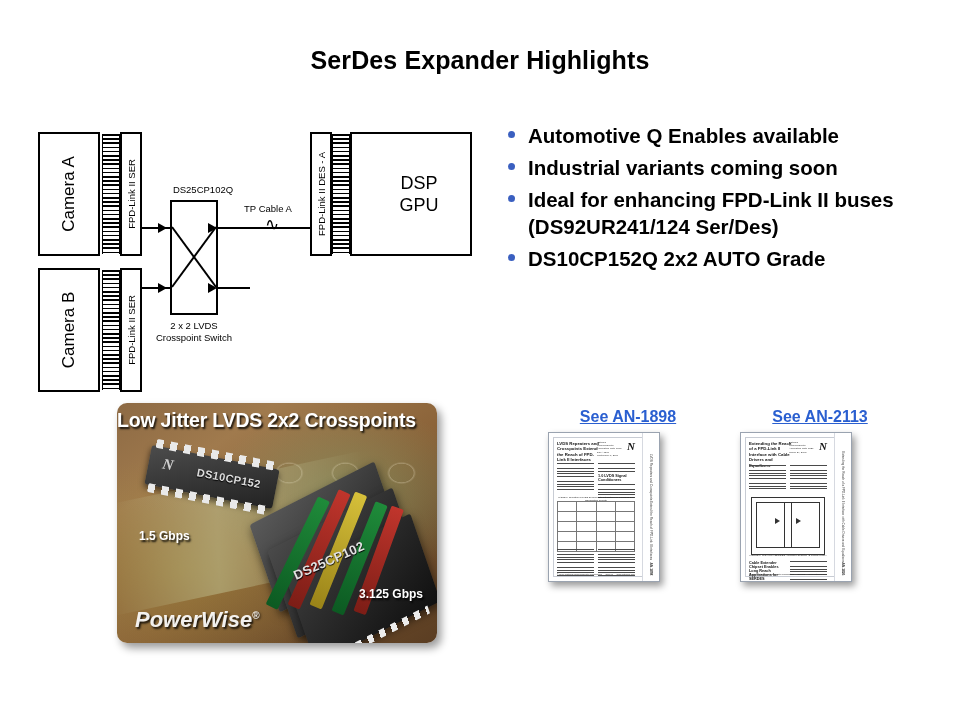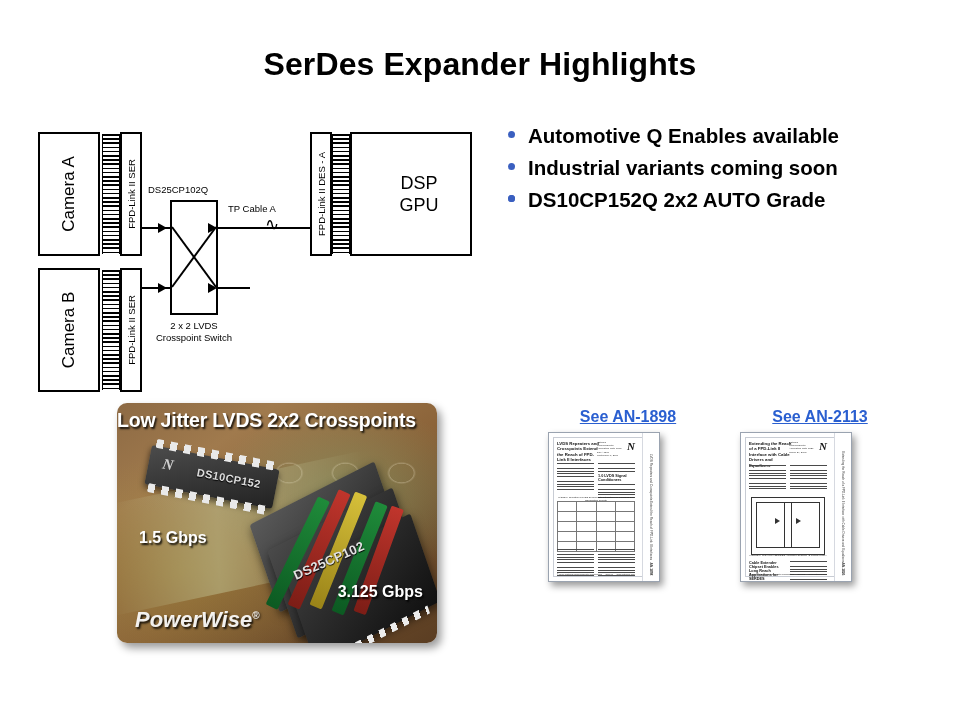--- a/index.html
+++ b/index.html
@@ -9,21 +9,21 @@
     font-family:"Liberation Sans", sans-serif;
     overflow:hidden;
     position:relative;
   }
   .slide{position:absolute;left:0;top:0;width:960px;height:720px;}
 
   
   .title{
     position:absolute;left:0;top:46px;width:960px;
     text-align:center;
-    font-size:32px;font-weight:bold;color:#000000;
+    font-size:25px;font-weight:bold;color:#000000;
     letter-spacing:0.1px;
   }
 
   
   .diagram{position:absolute;left:30px;top:120px;width:450px;height:280px;}
   .dbox{position:absolute;border:2px solid #000;background:#fff;box-sizing:border-box;}
   .vlabel{
     position:absolute;left:50%;top:50%;
     transform:translate(-50%,-50%) rotate(-90deg);
     white-space:nowrap;
@@ -37,21 +37,21 @@
     background:repeating-linear-gradient(to bottom,#000 0px,#000 1.6px,#fff 1.6px,#fff 4.2px);
     border-left:1px solid #000;border-right:1px solid #000;
     box-sizing:border-box;
   }
   .wire{position:absolute;background:#000;height:2px;}
   .arrow{
     position:absolute;width:0;height:0;
     border-top:5px solid transparent;border-bottom:5px solid transparent;
     border-left:9px solid #000;
   }
-  .cap{position:absolute;font-size:9.5px;color:#000;white-space:nowrap;}
+  .cap{position:absolute;font-size:9.5px;color:#000;white-space:nowrap;text-align:center;}
   .cap2{position:absolute;font-size:9.5px;color:#000;text-align:center;line-height:12px;}
   .dsp-text{
     position:absolute;left:0;top:50%;width:100%;
     transform:translateY(-50%);
     text-align:center;font-size:18px;color:#000;line-height:22px;margin-left:8px;
   }
   .squiggle{position:absolute;font-size:17px;color:#000;line-height:1;}
 
   
   .bullets{position:absolute;left:500px;top:122px;width:450px;}
@@ -139,21 +139,21 @@
   .plate.p3{left:36px;top:52px;background:linear-gradient(150deg,#3c3c3c,#101010);}
   .plate .edgepins{
     position:absolute;left:6px;bottom:-6px;width:86%;height:8px;
     background:repeating-linear-gradient(to right,#ececec 0px,#ececec 6px,transparent 6px,transparent 13px);
   }
   .ribbonX{position:absolute;width:13px;border-radius:2px;transform-origin:50% 100%;}
   .rg{background:linear-gradient(to bottom,#1f8b3a,#0c5a22);}
   .rr{background:linear-gradient(to bottom,#c0352c,#7c1d16);}
   .ry{background:linear-gradient(to bottom,#d6c03a,#9a8318);}
   .gbps{
-    position:absolute;color:#ffffff;font-size:16px;font-weight:bold;
+    position:absolute;color:#ffffff;font-size:12px;font-weight:bold;
     text-shadow:1.5px 1.5px 2px rgba(0,0,0,.9);
   }
   .pw{
     position:absolute;left:18px;bottom:10px;
     color:rgba(255,255,255,.92);
     font-size:22px;font-weight:bold;font-style:italic;
     text-shadow:1.5px 1.5px 2px rgba(0,0,0,.8);
   }
   .pw sup{font-size:10px;font-style:normal;}
 
@@ -269,20 +269,21 @@
     <div class="bullet">
       <span class="dot"></span>
       <span>Automotive  Q Enables available</span>
     </div>
     <div class="bullet">
       <span class="dot"></span>
       <span>Industrial variants coming soon</span>
     </div>
     <div class="bullet">
       <span class="dot"></span>
+      <span>Ideal for enhancing FPD-Link II buses (DS92UR241/124 Ser/Des)</span>
     </div>
     <div class="bullet">
       <span class="dot"></span>
       <span>DS10CP152Q 2x2 AUTO Grade</span>
     </div>
   </div>
 
 
   <div class="promo">
     <div class="eyes"></div>

